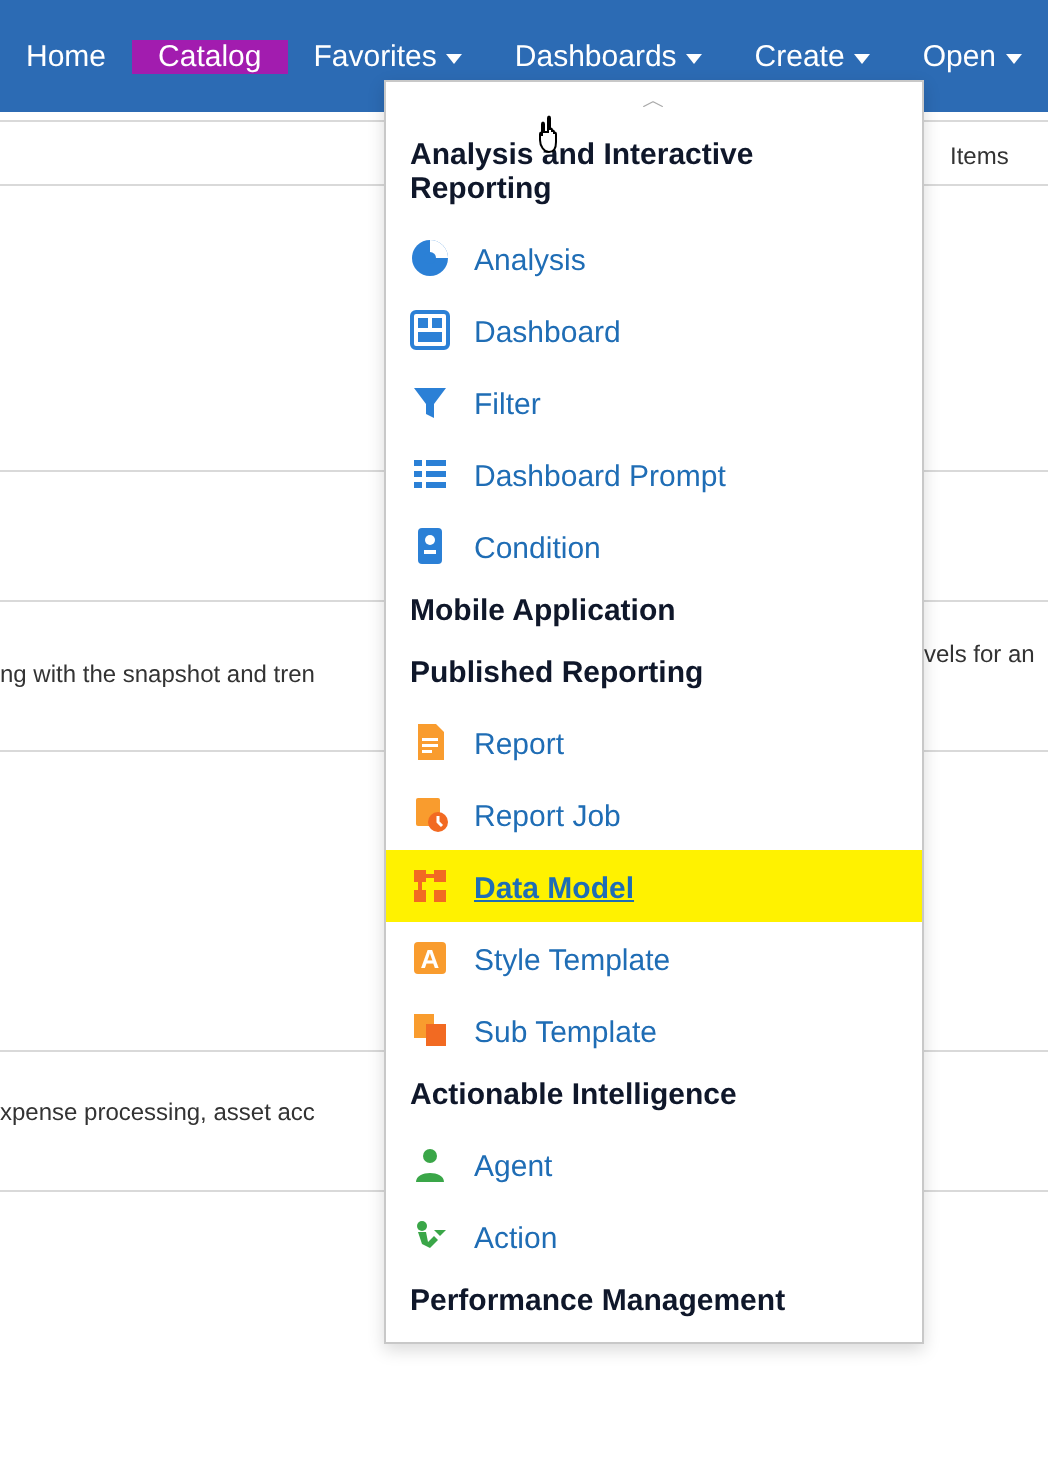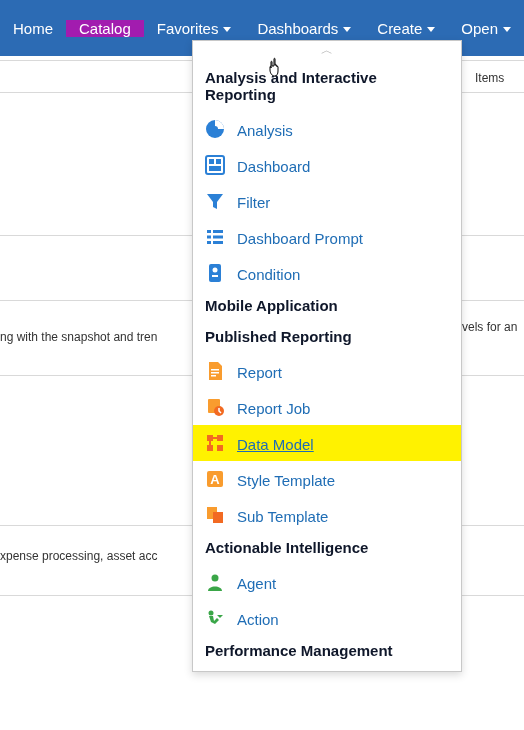--- a/index.html
+++ b/index.html
@@ -84,20 +84,21 @@
   .dd-item {
     display: flex;
     align-items: flex-end;
     padding: 8px 12px;
     gap: 12px;
     cursor: pointer;
     color: #1f6db5;
   }
   .dd-item.highlighted {
     background: #fff200;
+    font-weight: bold;
   }
   .dd-item.highlighted .dd-label {
     text-decoration: underline;
     color: #1f6db5;
     position: relative;
   }
   .dd-label {
     font-size: 15px;
   }
   .dd-icon {

